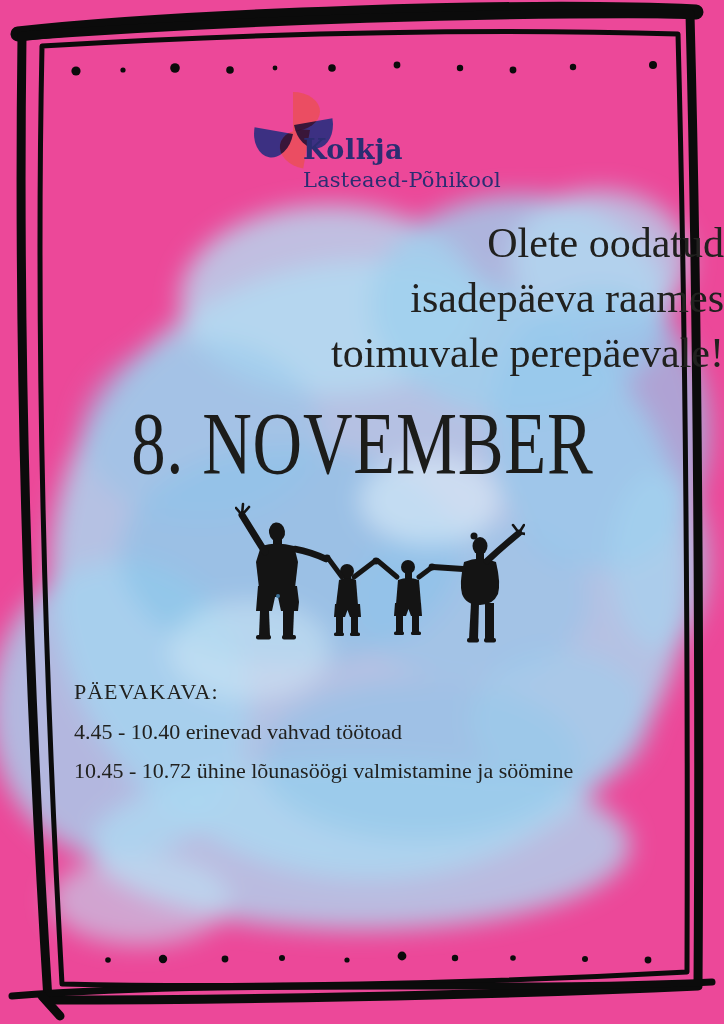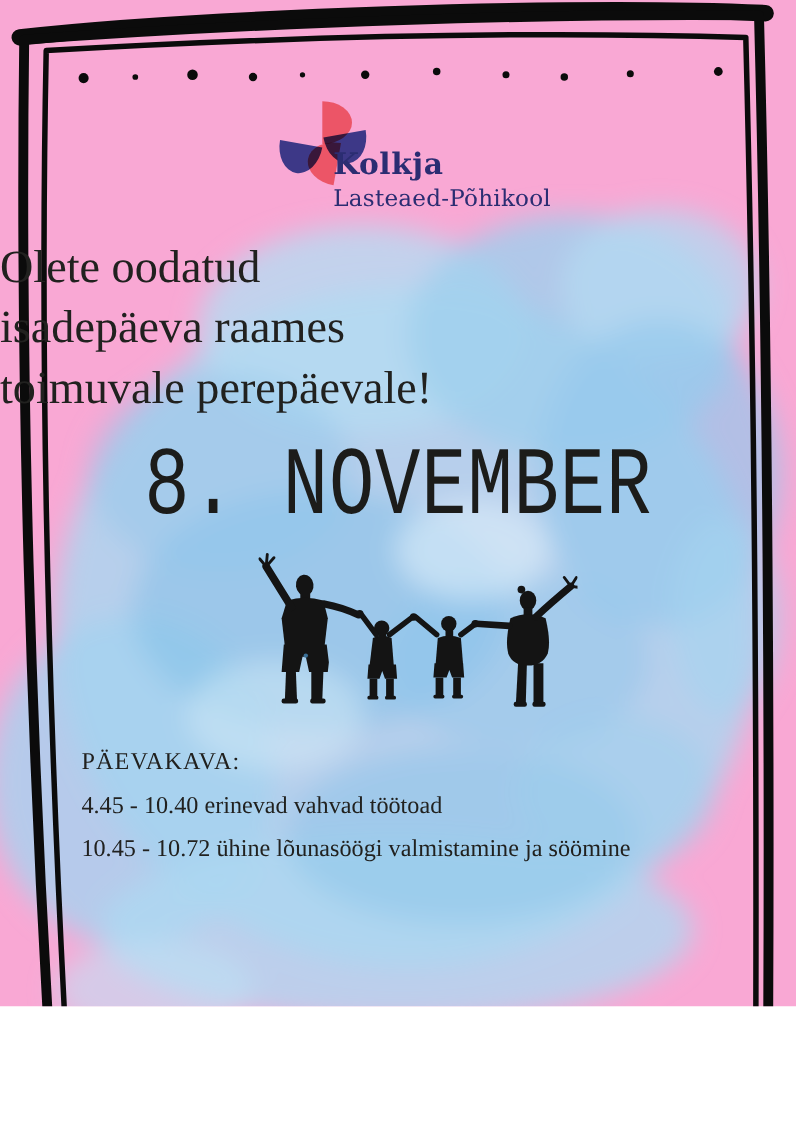--- a/index.html
+++ b/index.html
@@ -1,18 +1,18 @@
 <!DOCTYPE html>
 <html><head>
 <meta charset="utf-8">
 <style>
   html,body{margin:0;padding:0;background:#ffffff;}
   .stage{
-    position:relative;width:724px;height:915px;margin:0 auto;
-    background:#f9a8d4;overflow:hidden;
+    position:relative;width:724px;height:1024px;margin:0 auto;
+    background:#ec4899;overflow:hidden;
     font-family:"Liberation Serif","DejaVu Serif",serif;
     color:#1f1f1d;
   }
   .abs{position:absolute;}
   
   .splash{left:0;top:0;z-index:1;}
   
   .frame{left:0;top:0;z-index:3;pointer-events:none;}
   
   .logo-pinwheel{left:247px;top:90px;z-index:4;}
@@ -22,27 +22,26 @@
     font-weight:bold;font-size:27px;line-height:1.05;color:#2b2d72;
     letter-spacing:0.5px;
   }
   .logo-subtitle{
     position:absolute;left:303px;top:169px;z-index:4;
     font-family:"DejaVu Serif","Liberation Serif",serif;
     font-size:21px;line-height:1.05;color:#2b2d72;letter-spacing:0.2px;text-align:center;
   }
   .invite{
     position:absolute;left:0;top:216px;width:724px;z-index:4;
-    text-align:left;font-size:42px;line-height:55px;color:#21211f;
+    text-align:right;font-size:42px;line-height:55px;color:#21211f;
   }
   .date{
     position:absolute;left:0;top:398px;width:724px;z-index:4;
     text-align:center;font-size:88px;line-height:92px;color:#1c1c1a;
     letter-spacing:1px;
-    font-family:Liberation Mono, monospace;
   }
   .date-inner{display:inline-block;transform:scaleX(0.78);transform-origin:50% 50%;}
   .family{left:235px;top:498px;z-index:4;}
   .schedule{
     position:absolute;left:74px;top:672px;width:620px;z-index:4;
     font-size:22px;line-height:39.5px;color:#21211f;
   }
   .schedule-heading{letter-spacing:1px;}
 </style>
 </head>

